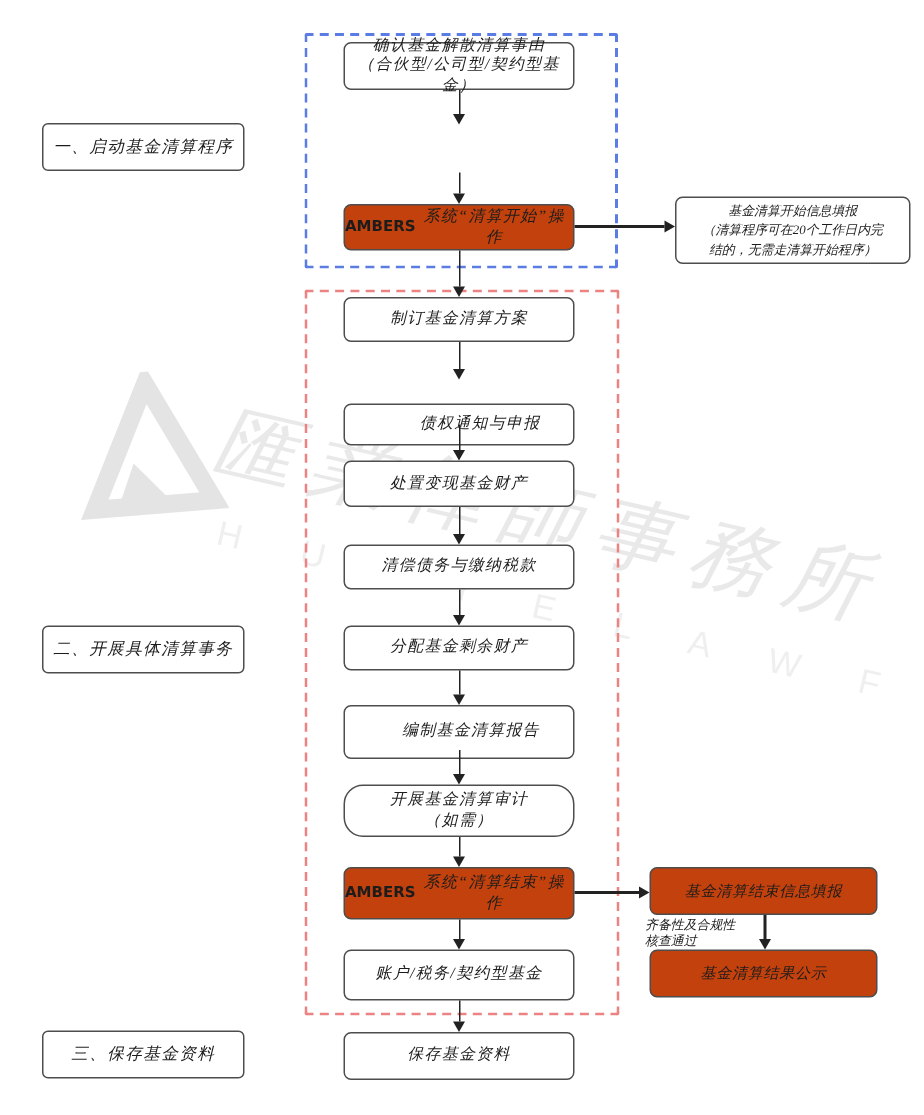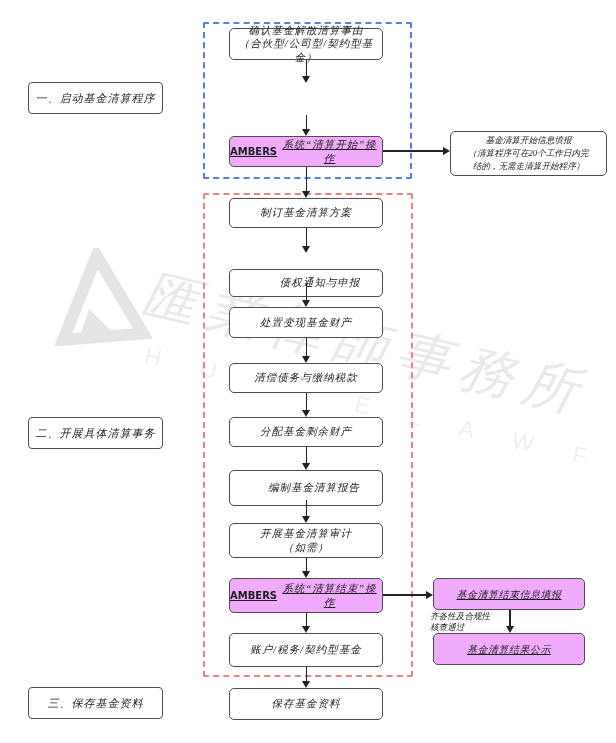--- a/index.html
+++ b/index.html
@@ -31,21 +31,21 @@
   
   .node,.stage,.ann{
     position:absolute;z-index:2;box-sizing:border-box;
     display:flex;align-items:center;justify-content:center;
     text-align:center;background:#fff;
     border:1.4px solid #4d4d4d;border-radius:5px;
     font-style:italic;line-height:1.3;
     white-space:pre-line;
   }
   .node{left:229px;width:154px;font-size:10.5px;letter-spacing:1px;}
-  .node.gray,.ann.gray{background:#f0abfc;text-decoration:underline;}
+  .node.gray,.ann.gray{background:#c2410c;}
   .node .ambers{
     font-style:normal;font-weight:700;font-size:10px;letter-spacing:0;
     font-family:"DejaVu Sans","Liberation Sans",sans-serif;
   }
   .stage{left:28px;width:135px;height:32px;font-size:11px;letter-spacing:1px;border-radius:4px;}
   .ann{font-size:10px;letter-spacing:0.5px;}
   #ann-start{left:450px;top:131px;width:157px;height:45px;font-size:8.6px;line-height:1.5;letter-spacing:0;padding:1px 2px;}
   #ann-end{left:433px;top:578px;width:152px;height:32px;}
   #ann-result{left:433px;top:633px;width:152px;height:32px;}
   .check-label{
@@ -106,21 +106,21 @@
     <div class="node" style="top: 269px; height: 28px; padding-left: 28px;">债权通知与申报</div>
     <div class="varrow" style="left: 305.5px; top: 283px; height: 17px;"></div>
     <div class="node" style="top: 307px; height: 31px;">处置变现基金财产</div>
     <div class="varrow" style="left: 305.5px; top: 338px; height: 18px;"></div>
     <div class="node" style="top: 363px; height: 30px;">清偿债务与缴纳税款</div>
     <div class="varrow" style="left: 305.5px; top: 393px; height: 17px;"></div>
     <div class="node" style="top: 417px; height: 30px;">分配基金剩余财产</div>
     <div class="varrow" style="left: 305.5px; top: 447px; height: 16px;"></div>
     <div class="node" style="top: 470px; height: 36px; padding-left: 16px;">编制基金清算报告</div>
     <div class="varrow" style="left: 305.5px; top: 500px; height: 16px;"></div>
-    <div class="node" style="top: 523px; height: 35px;">开展基金清算审计
+    <div class="node" style="top: 523px; height: 35px; border-radius: 13px;">开展基金清算审计
 （如需）</div>
     <div class="varrow" style="left: 305.5px; top: 558px; height: 13px;"></div>
     <div class="node gray" style="top: 578px; height: 35px;"><span class="ambers">AMBERS</span><span>系统“清算结束”操作</span></div>
     <div class="varrow" style="left: 305.5px; top: 613px; height: 13px;"></div>
     <div class="node" style="top: 633px; height: 34px;">账户/税务/契约型基金</div>
     <div class="varrow" style="left: 305.5px; top: 667px; height: 14px;"></div>
     <div class="node" style="top: 688px; height: 32px;">保存基金资料</div>
     <div class="stage" style="top: 82px;">一、启动基金清算程序</div>
     <div class="stage" style="top: 417px;">二、开展具体清算事务</div>
     <div class="stage" style="top: 687px;">三、保存基金资料</div>

